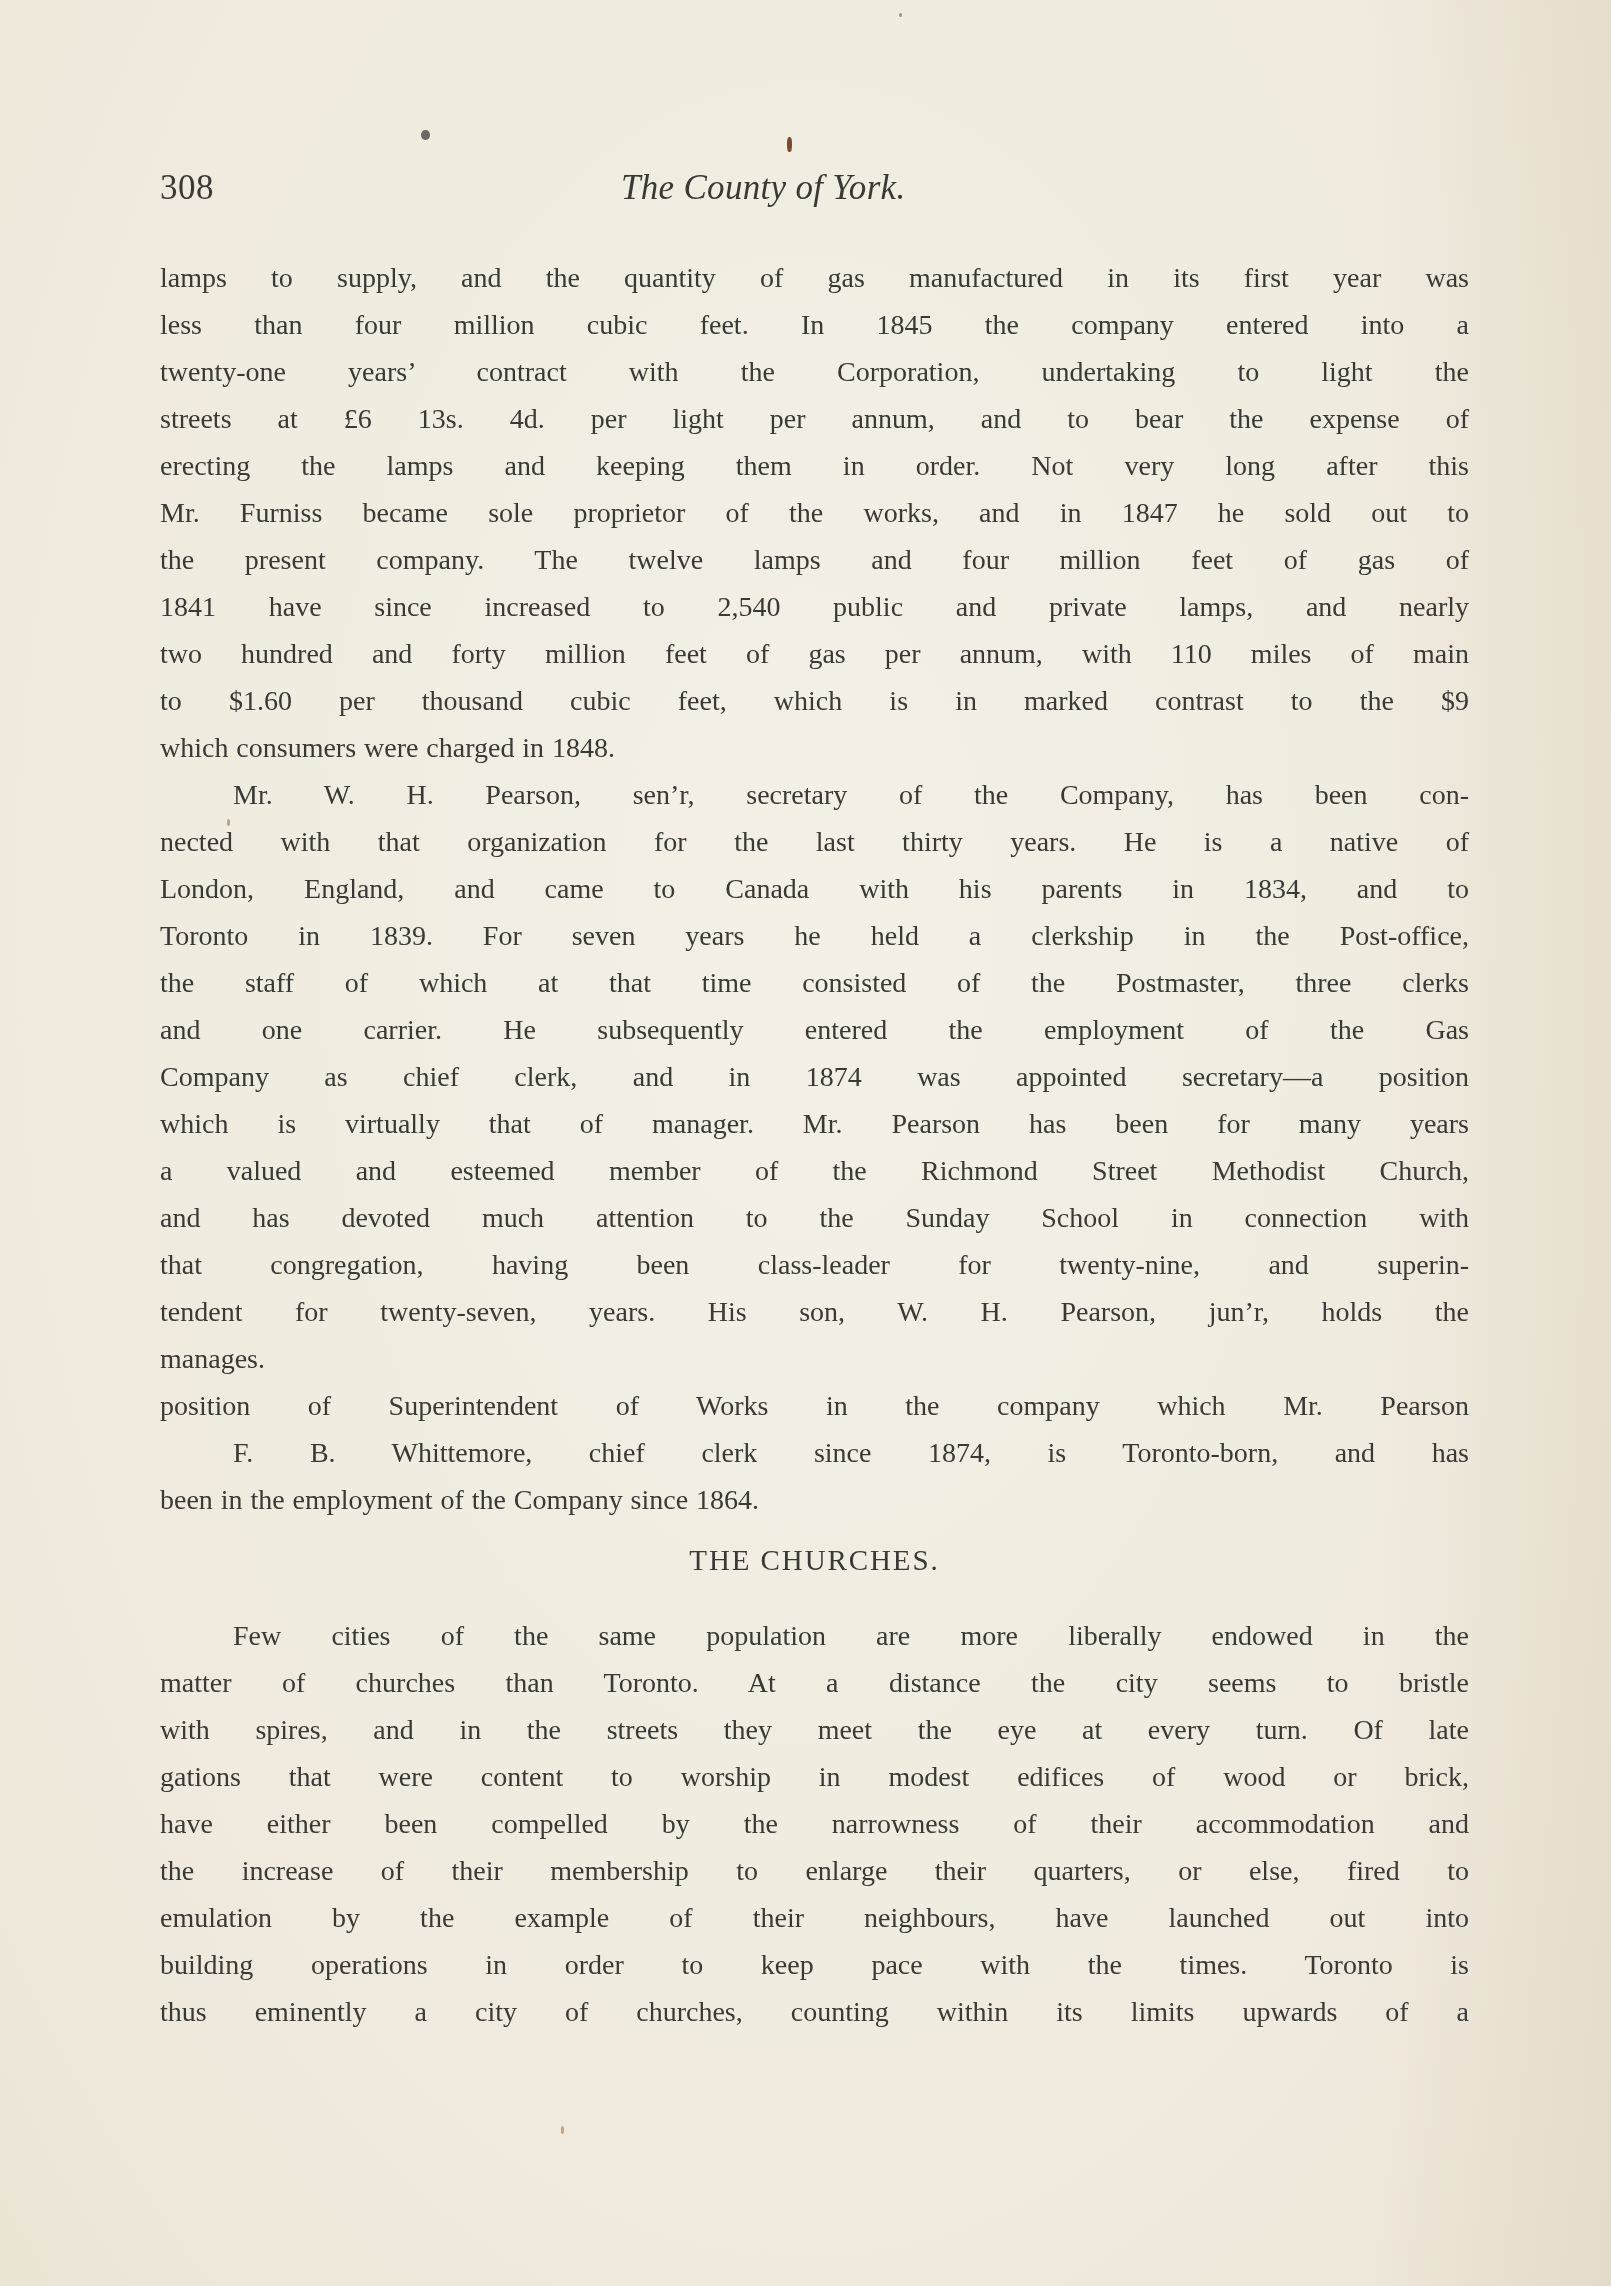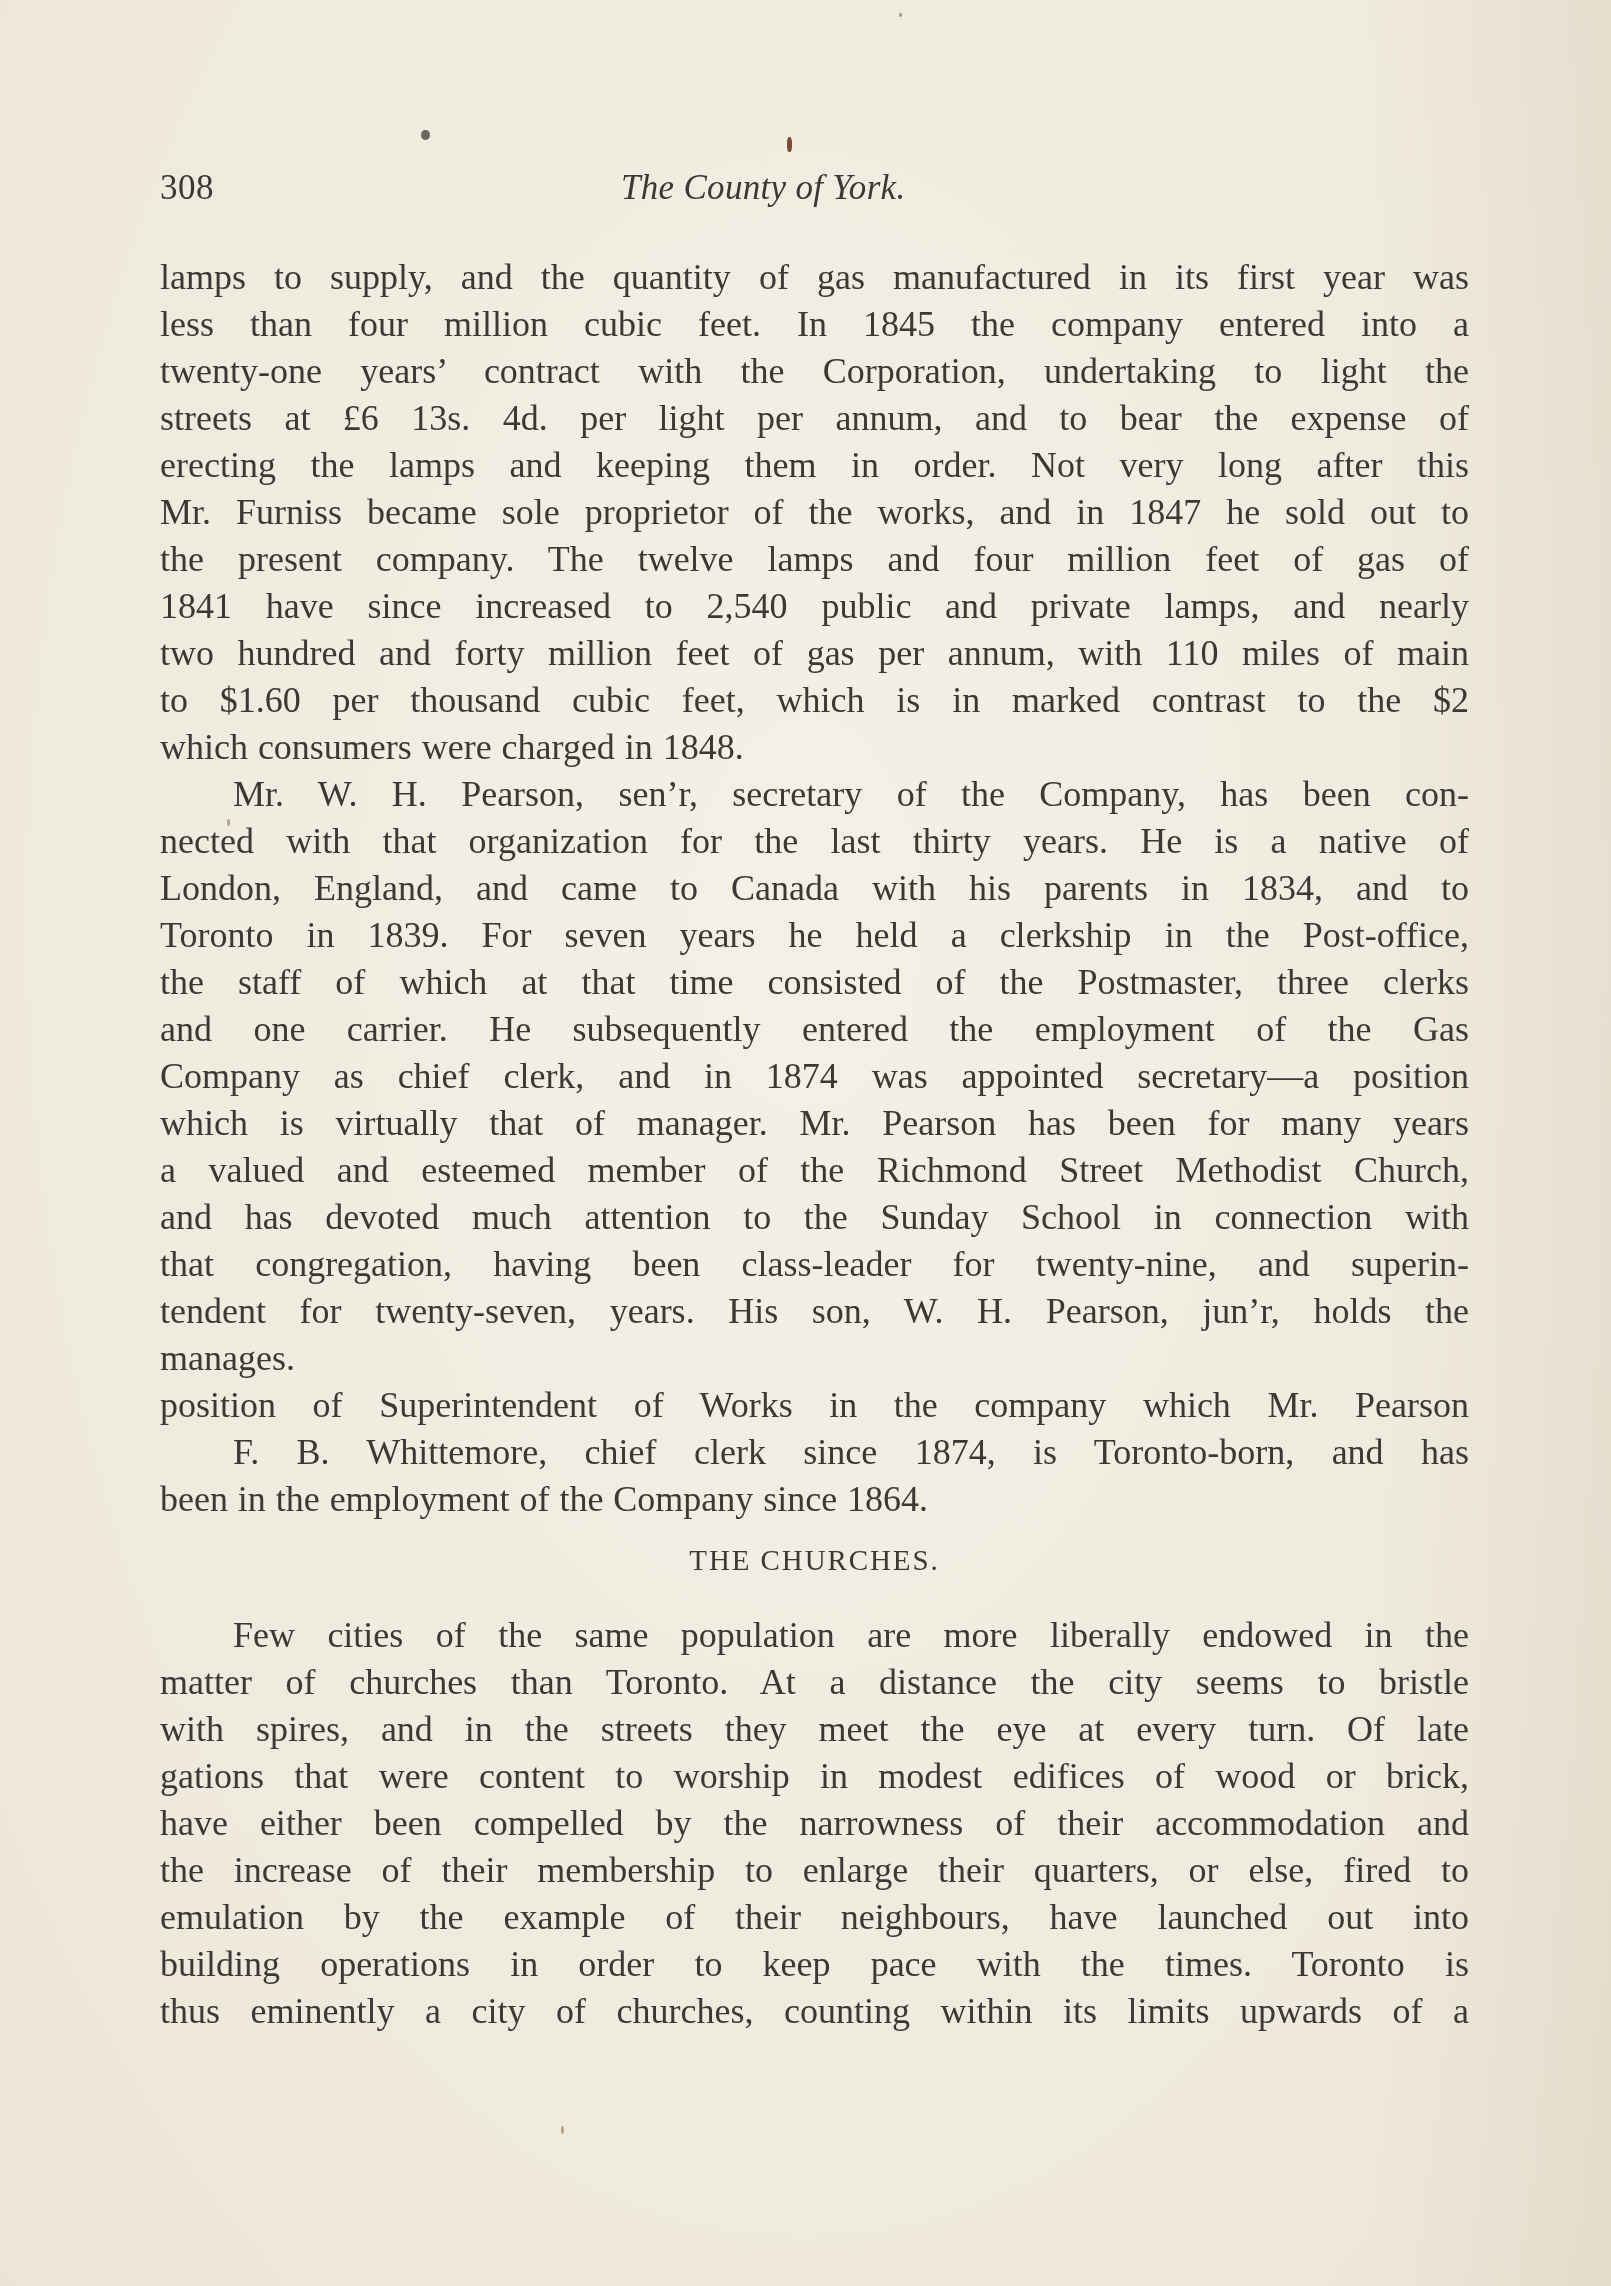--- a/index.html
+++ b/index.html
@@ -23,21 +23,21 @@
       font-size: 35px; letter-spacing: 0.5px;
     }
     .running-title {
       position: absolute; left: 461px; top: 0; width: 395px;
       text-align: left; font-style: italic; font-size: 35px; letter-spacing: 0.3px;
     }
 
     .text-block { position: absolute; left: 160px; top: 254px; width: 1309px; }
     .line {
       display: block; height: 47px; line-height: 47px;
-      font-size: 36px; white-space: nowrap;
+      font-size: 28px; white-space: nowrap;
       text-align: justify; text-align-last: justify;
       word-spacing: 0.9px;
     }
     .line.last { text-align-last: left; }
     .line.indent { padding-left: 73px; }
     .section-heading {
       display: block; height: 68px; line-height: 75px;
       text-align: center; font-size: 29px; letter-spacing: 1.9px;
       text-align-last: center;
     }
@@ -67,21 +67,21 @@
     <div>
       <span class="line">lamps to supply, and the quantity of gas manufactured in its first year was</span>
       <span class="line">less than four million cubic feet. In 1845 the company entered into a</span>
       <span class="line">twenty-one years’ contract with the Corporation, undertaking to light the</span>
       <span class="line">streets at £6 13s. 4d. per light per annum, and to bear the expense of</span>
       <span class="line">erecting the lamps and keeping them in order. Not very long after this</span>
       <span class="line">Mr. Furniss became sole proprietor of the works, and in 1847 he sold out to</span>
       <span class="line">the present company. The twelve lamps and four million feet of gas of</span>
       <span class="line">1841 have since increased to 2,540 public and private lamps, and nearly</span>
       <span class="line">two hundred and forty million feet of gas per annum, with 110 miles of main</span>
-      <span class="line">to $1.60 per thousand cubic feet, which is in marked contrast to the $2</span>
+      <span class="line">to $1.60 per thousand cubic feet, which is in marked contrast to the $9</span>
       <span class="line last">which consumers were charged in 1848.</span>
     </div>
 
     <div>
       <span class="line indent">Mr. W. H. Pearson, sen’r, secretary of the Company, has been con-</span>
       <span class="line">nected with that organization for the last thirty years. He is a native of</span>
       <span class="line">London, England, and came to Canada with his parents in 1834, and to</span>
       <span class="line">Toronto in 1839. For seven years he held a clerkship in the Post-office,</span>
       <span class="line">the staff of which at that time consisted of the Postmaster, three clerks</span>
       <span class="line">and one carrier. He subsequently entered the employment of the Gas</span>

